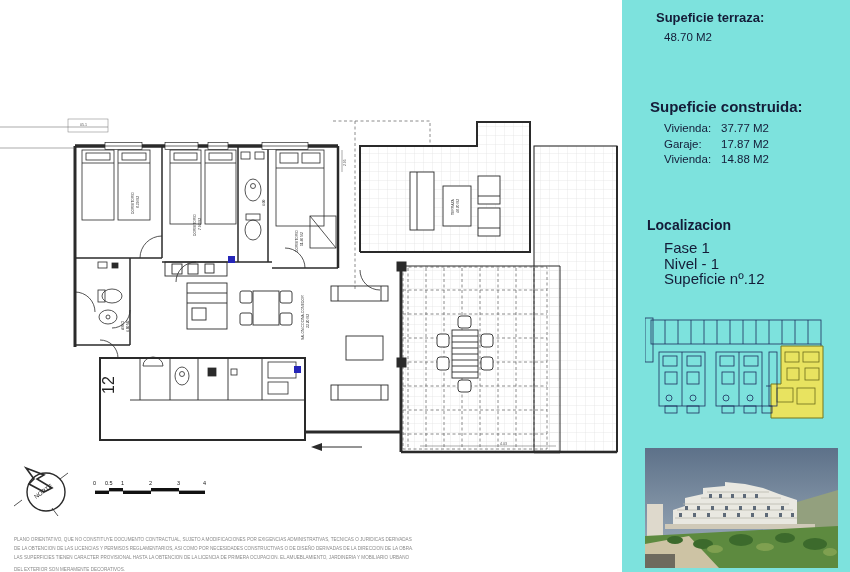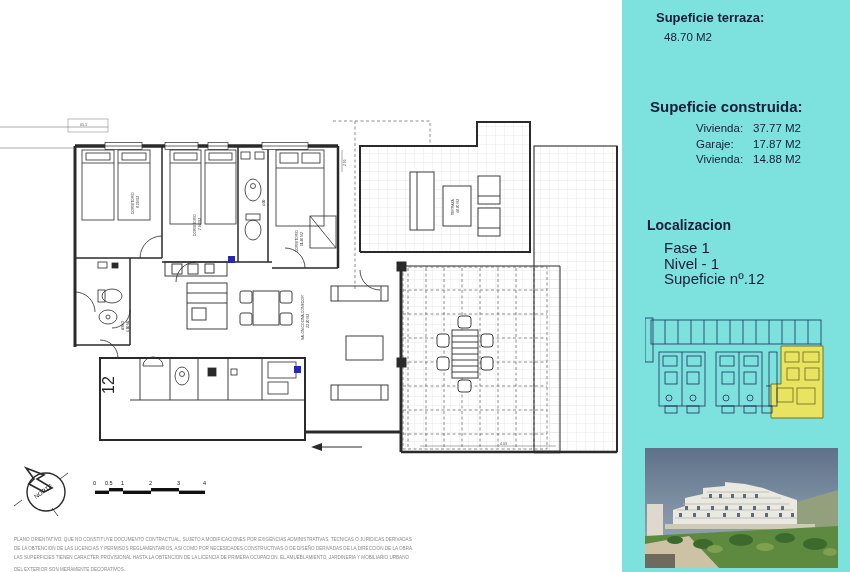--- a/index.html
+++ b/index.html
@@ -5,21 +5,21 @@
   html,body{margin:0;padding:0;background:#fff;}
   .page{position:relative;width:850px;height:572px;background:#ffffff;overflow:hidden;
         font-family:"Liberation Sans",sans-serif;}
   .plan-area{position:absolute;left:0;top:0;width:622px;height:572px;background:#fff;}
   .sidebar{position:absolute;left:622px;top:0;width:228px;height:572px;background:#7de2dd;}
   .sb-text{position:absolute;color:#141c38;}
   .sb-h1{font-weight:bold;font-size:13px;}
   .sb-h2{font-weight:bold;font-size:15px;}
   .sb-h3{font-weight:bold;font-size:14px;}
   .sb-val{font-size:11.5px;}
-  .sb-rows{position:absolute;color:#141c38;font-size:11.5px;line-height:15.5px;margin-left:32px;}
+  .sb-rows{position:absolute;color:#141c38;font-size:11.5px;line-height:15.5px;}
   .sb-row{display:flex;}
   .sb-row .lab{width:57px;}
   .sb-lines{position:absolute;color:#141c38;font-size:15px;line-height:15.5px;}
   .siteplan{position:absolute;left:645px;top:316px;width:188px;height:116px;}
   .photo{position:absolute;left:645px;top:448px;width:193px;height:120px;}
   svg text{font-family:"Liberation Sans",sans-serif;}
 </style>
 </head>
 <body>
 

